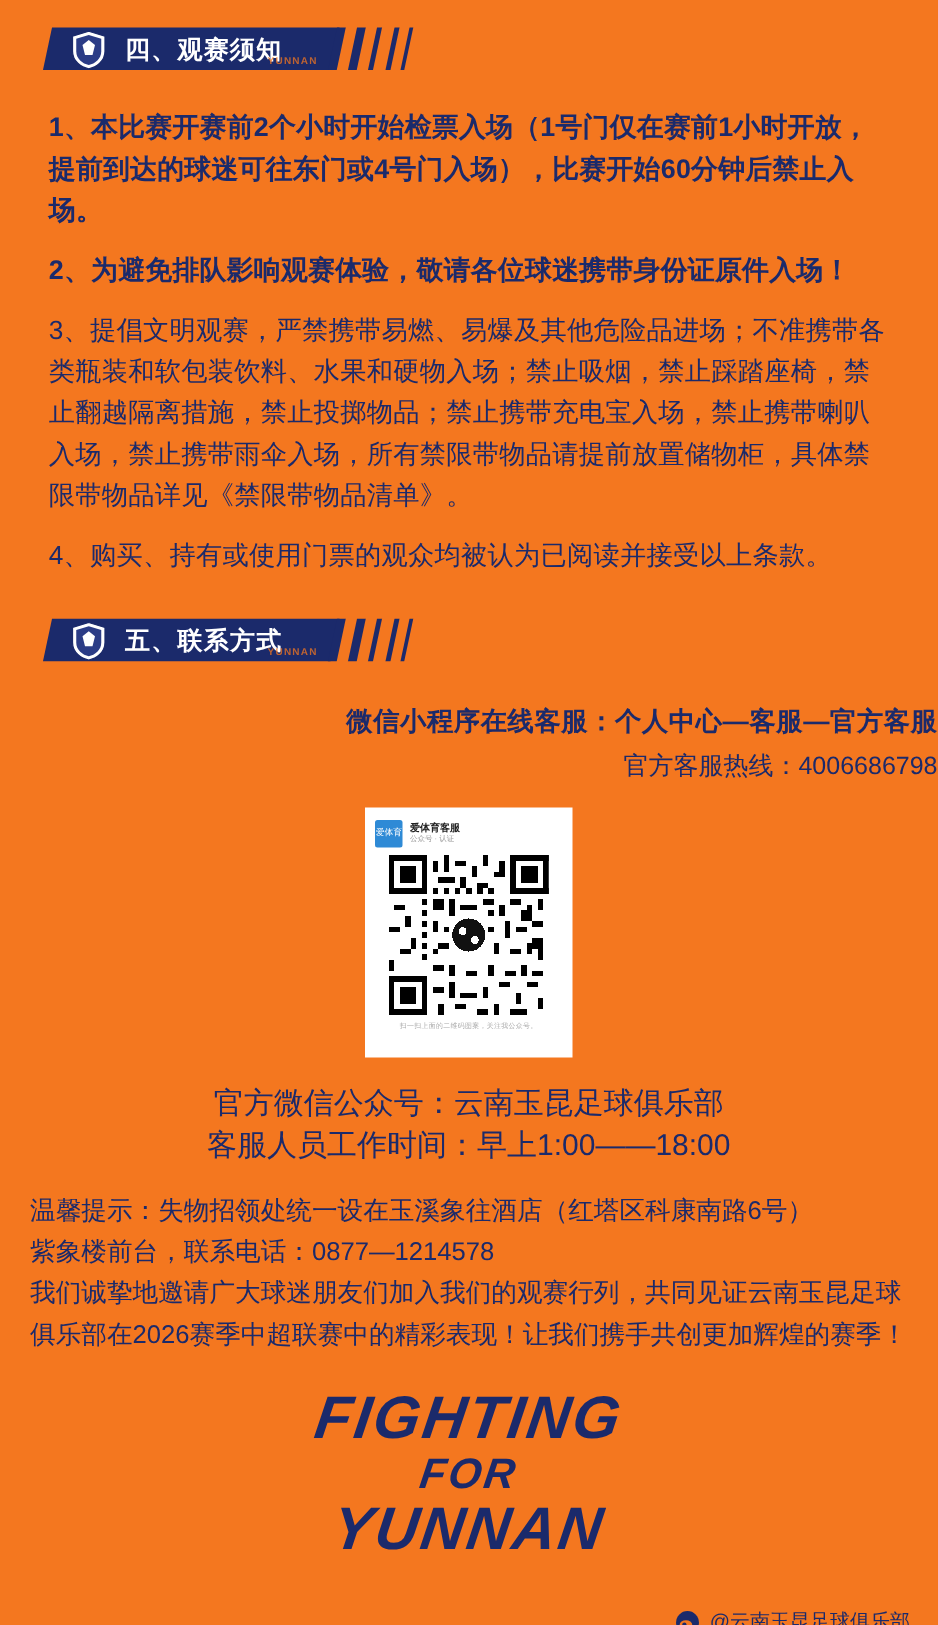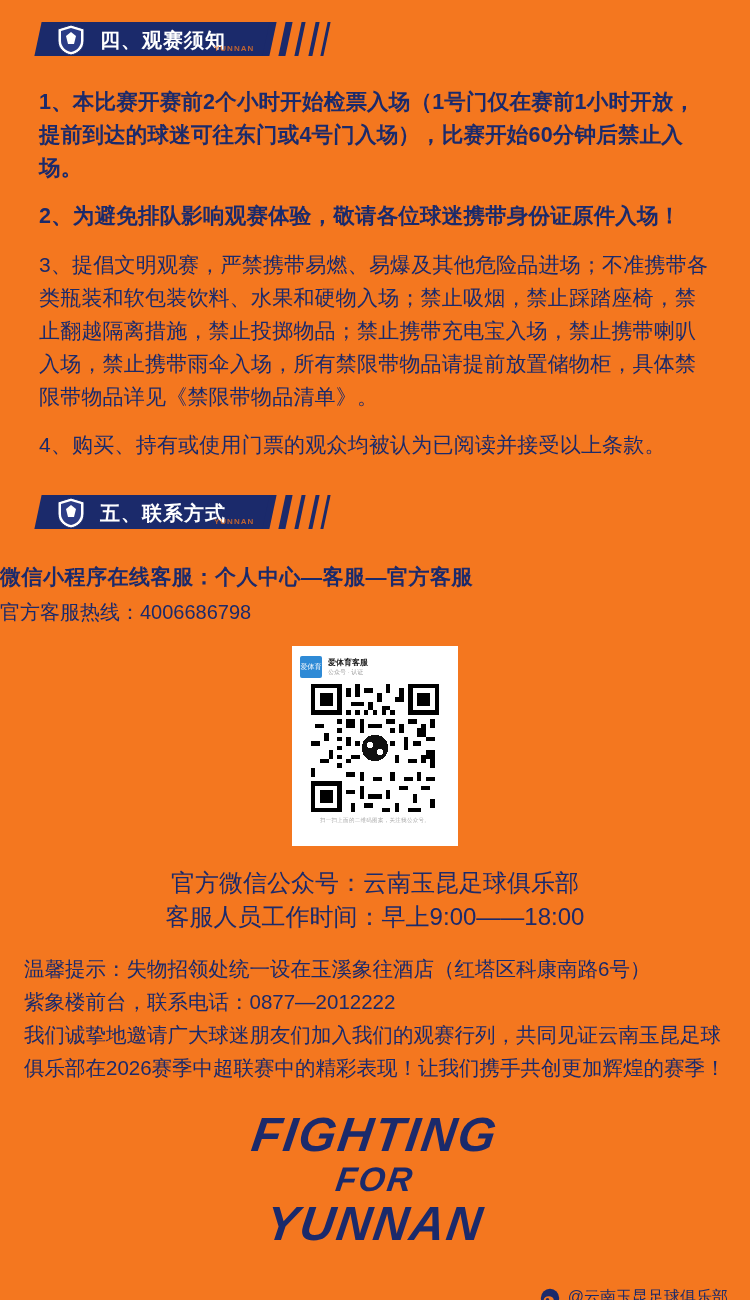--- a/index.html
+++ b/index.html
@@ -100,21 +100,21 @@
     letter-spacing: 0.2px;
   }
   .notice p { margin: 15px; }
   .notice p.bold {
     font-weight: bold;
     font-size: 21.5px;
   }
 
   
   .contact {
-    text-align: left;
+    text-align: right;
     margin-top: 28px;
   }
   .contact .line1 {
     font-size: 21px;
     font-weight: bold;
     color: #1B2A6B;
     letter-spacing: 0.5px;
   }
   .contact .line2 {
     font-size: 20px;
@@ -402,26 +402,26 @@
         <circle cx="14.5" cy="14.5" r="3" fill="#111111"></circle>
         <circle cx="13.4" cy="13.8" r="0.7" fill="#ffffff"></circle>
         <circle cx="15.6" cy="15.4" r="0.7" fill="#ffffff"></circle>
       </svg>
     </div>
     <div class="qr-foot">扫一扫上面的二维码图案，关注我公众号。</div>
   </div>
 
   <div class="contact-2">
     <div>官方微信公众号：云南玉昆足球俱乐部</div>
-    <div>客服人员工作时间：早上9:00——18:00</div>
+    <div>客服人员工作时间：早上1:00——18:00</div>
   </div>
 
   <div class="tips">
     <p>温馨提示：失物招领处统一设在玉溪象往酒店（红塔区科康南路6号）</p>
-    <p>紫象楼前台，联系电话：0877—2012222</p>
+    <p>紫象楼前台，联系电话：0877—1214578</p>
     <p>我们诚挚地邀请广大球迷朋友们加入我们的观赛行列，共同见证云南玉昆足球俱乐部在2026赛季中超联赛中的精彩表现！让我们携手共创更加辉煌的赛季！</p>
   </div>
 
   <div class="lockup">
     <div class="l1">FIGHTING</div>
     <div class="l2">FOR</div>
     <div class="l3">YUNNAN</div>
   </div>
 
   <div class="footer">

